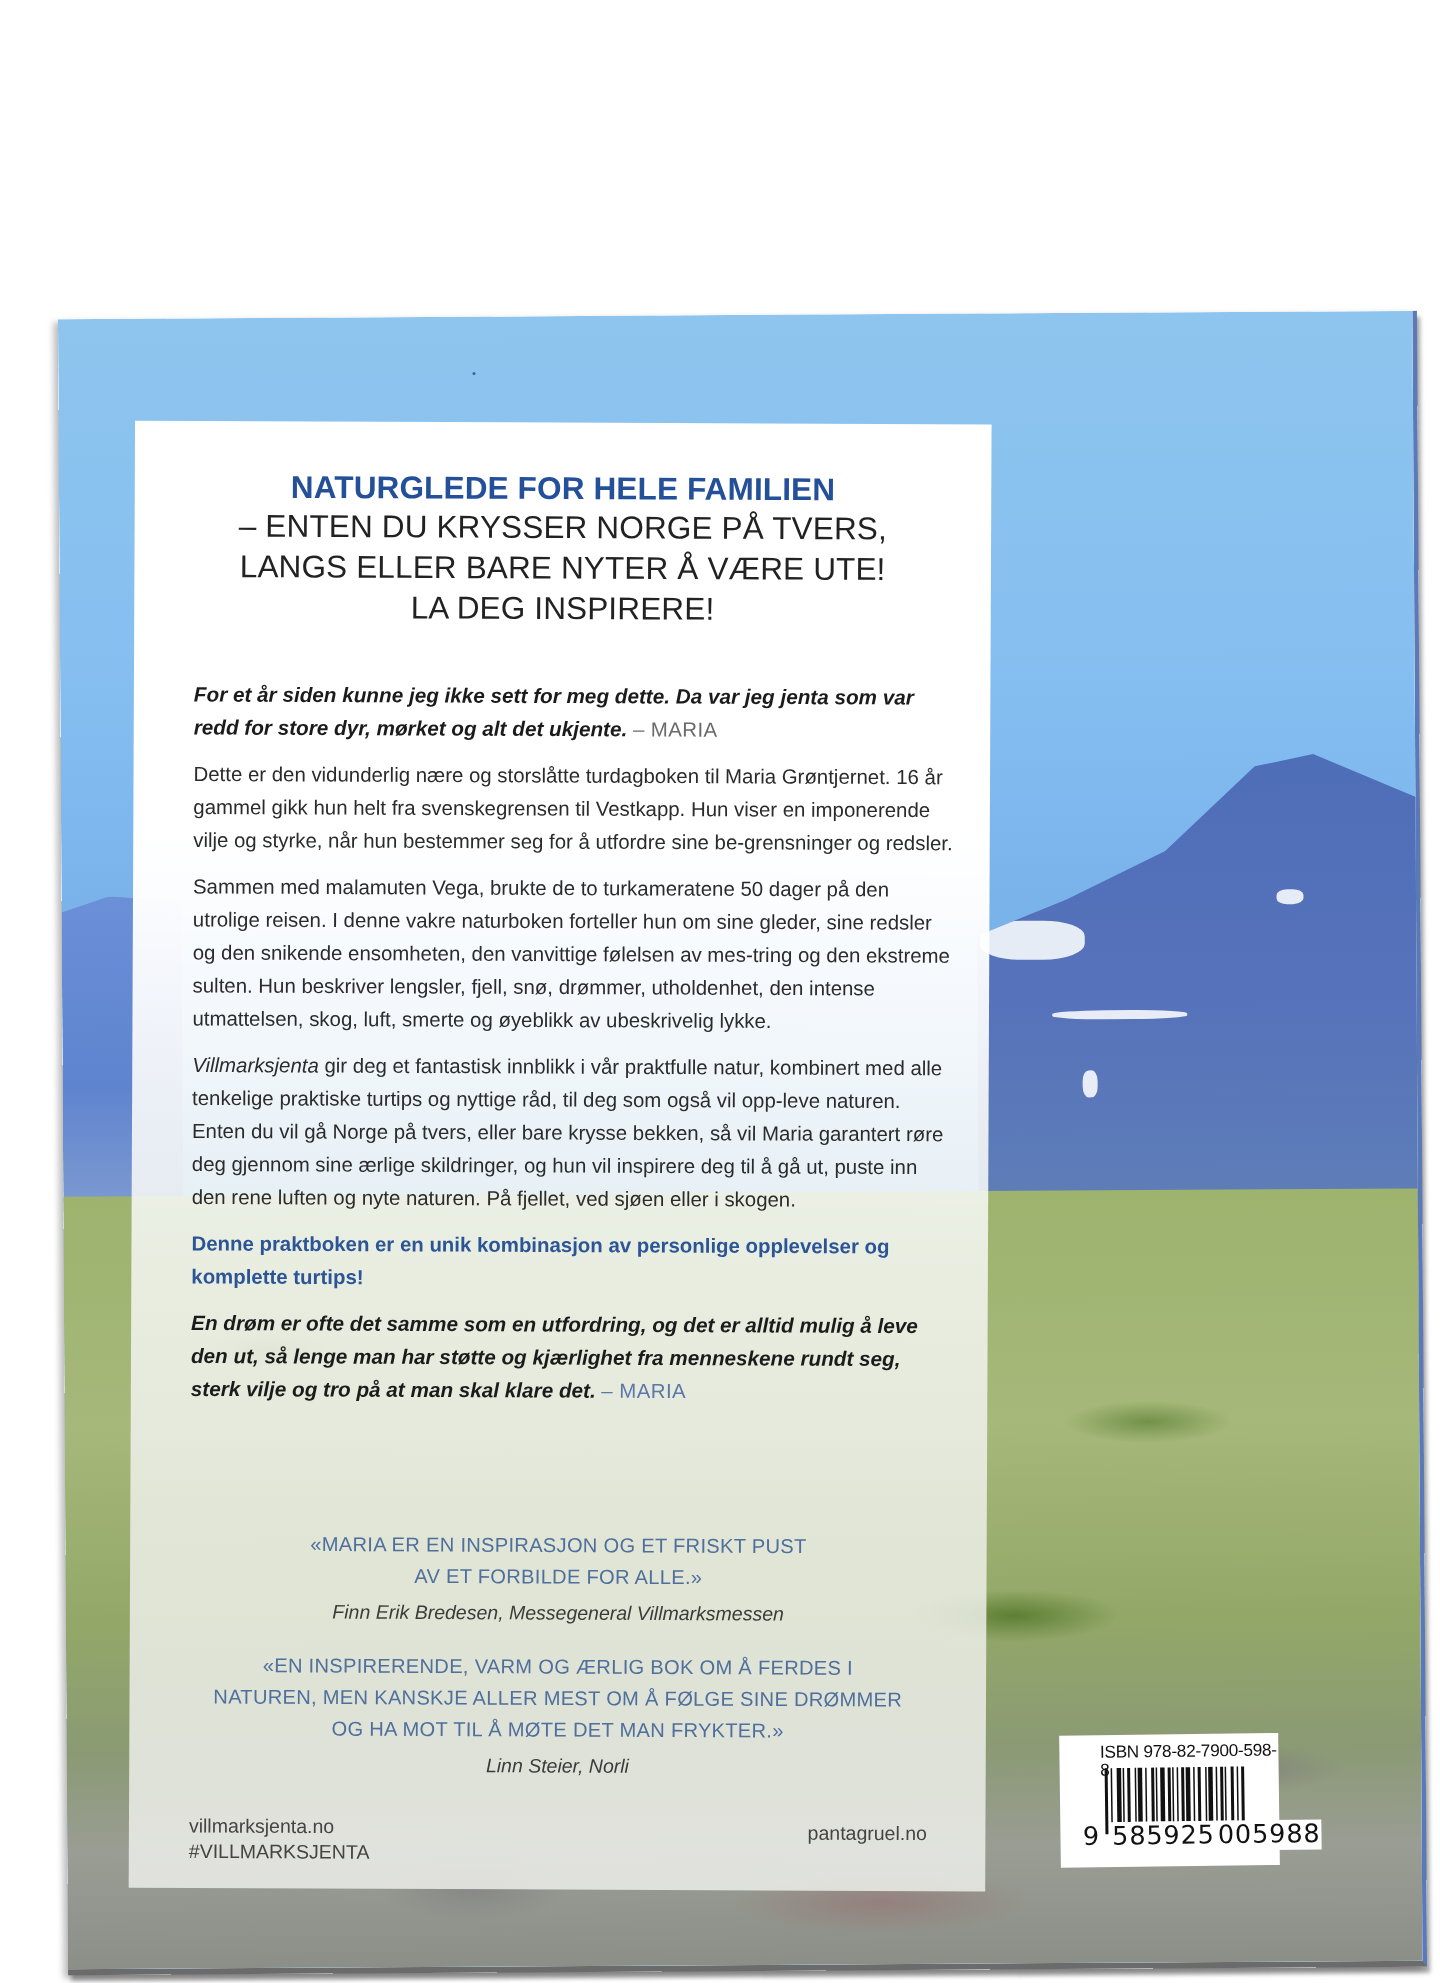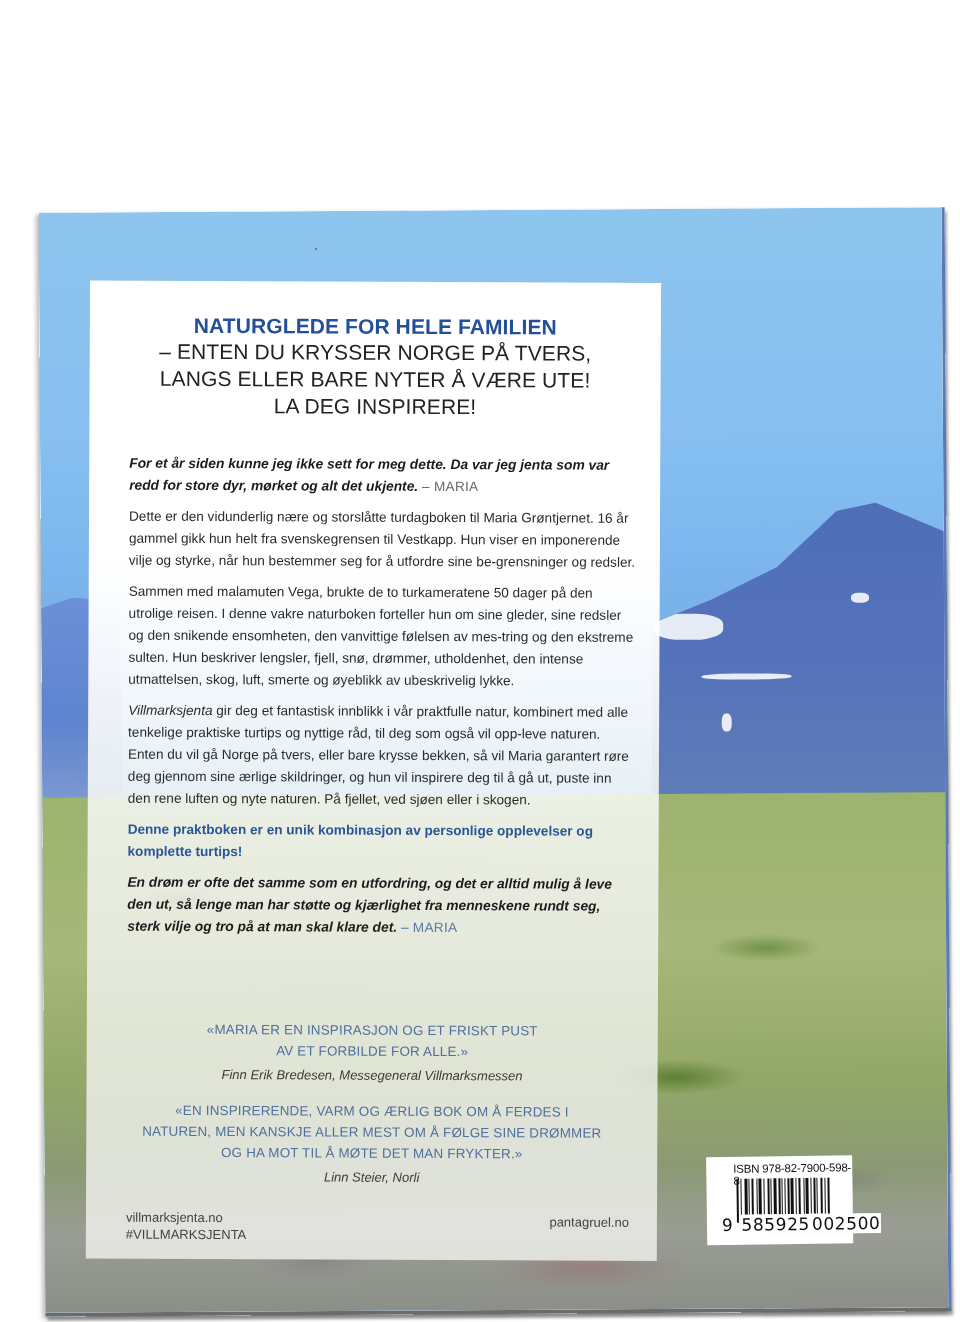--- a/index.html
+++ b/index.html
@@ -59,21 +59,21 @@
     .body p { margin: 0 0 9px 0; }
     .quote-b { font-weight: bold; font-style: italic; color: #1b1b1b; font-size: 13.8px; }
     .sig { color: #6a6a6a; font-style: normal; font-weight: normal; letter-spacing: 0.3px; }
     .sig-blue { color: #5a78a8; }
     .blue-b { color: #2c5597; font-weight: bold; }
     .em { font-style: italic; }
     .blurbs { position: absolute; left: 20px; right: 20px; top: 738px; text-align: center; }
     .blurb { color: #4f6f9c; font-size: 13.4px; line-height: 21px; letter-spacing: 0.2px; }
     .blurb-src { color: #3b3b3b; font-style: italic; font-size: 13px; margin: 6px 0 18px 0; }
     .foot-left { position: absolute; left: 40px; top: 928px; font-size: 13px; line-height: 17px; color: #444; }
-    .foot-right { position: absolute; right: 28px; top: 932px; font-size: 13px; color: #444; }
+    .foot-right { position: absolute; right: 39px; top: 932px; font-size: 13px; color: #444; }
     .barcode-sticker {
       position: absolute; left: 662px; top: 948px; width: 146px; height: 88px;
       background: #ffffff; transform: rotate(-0.4deg);
     }
     .isbn-text { position: absolute; left: 27px; top: 6px; font-size: 11.5px; color: #111; letter-spacing: -0.2px; }
     .bars { position: absolute; left: 30px; top: 22px; width: 108px; height: 44px; display: flex; align-items: flex-start; }
     .bars span { display: block; background: #111; height: 36px; }
     .bars span.long { height: 44px; }
     .barnum { position: absolute; left: 14px; top: 58px; font-size: 17px; color: #111; letter-spacing: 0.6px; font-family: "DejaVu Sans", sans-serif; }
     .barnum span { background: #fff; padding: 0 1px; }
@@ -163,18 +163,18 @@
       <span style="width:1px;margin-right:1px"></span>
         <span style="width:3px;margin-right:2px"></span>
       <span style="width:1px;margin-right:2px"></span>
         <span style="width:2px;margin-right:1px"></span>
       <span style="width:1px;margin-right:3px"></span>
         <span style="width:2px;margin-right:2px"></span>
       <span class="long" style="width:1px;margin-right:2px"></span>
         <span class="long" style="width:2px;margin-right:0"></span>
     </div>
     <div class="barnum">
-      <span>9</span>&nbsp;<span>585925</span><span>002500</span>
+      <span>9</span>&nbsp;<span>585925</span><span>005988</span>
     </div>
   </div>
 </div>
 
 <div class="speck" style="left:315px;top:248px;"></div>
 
 </body></html>

